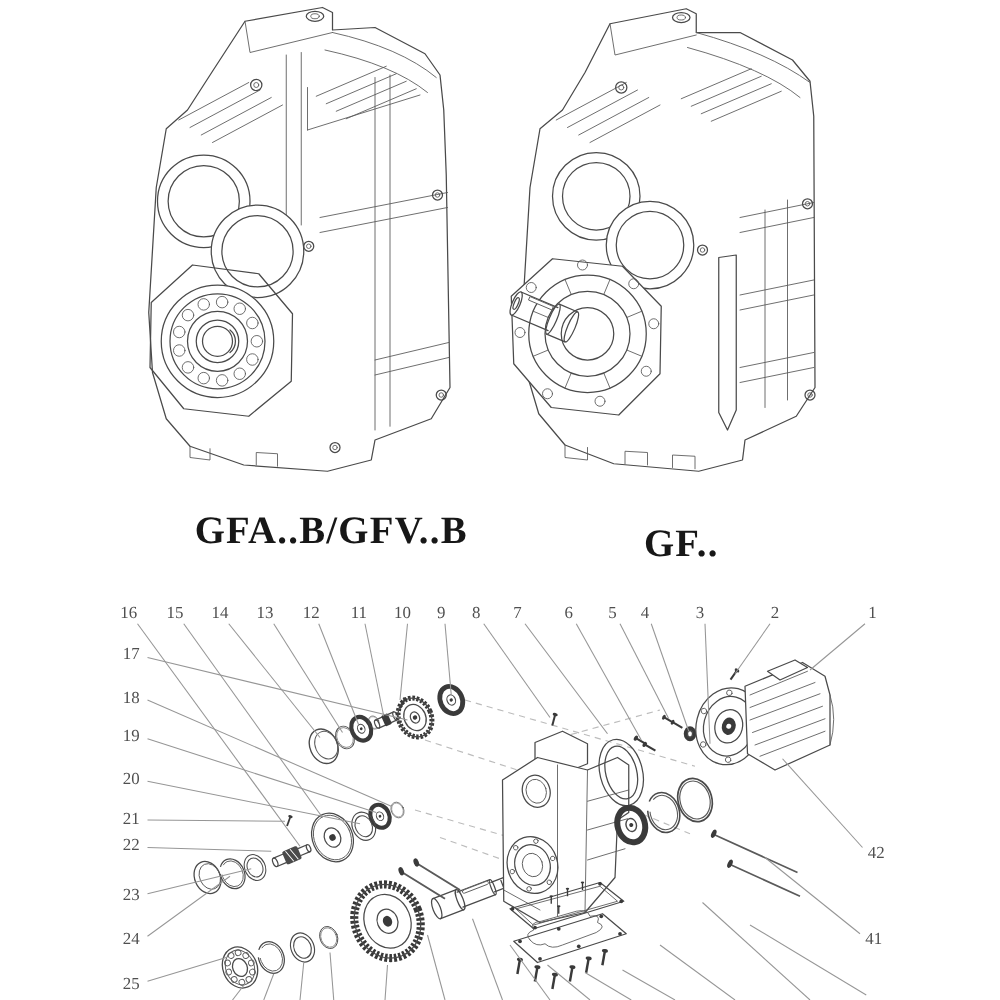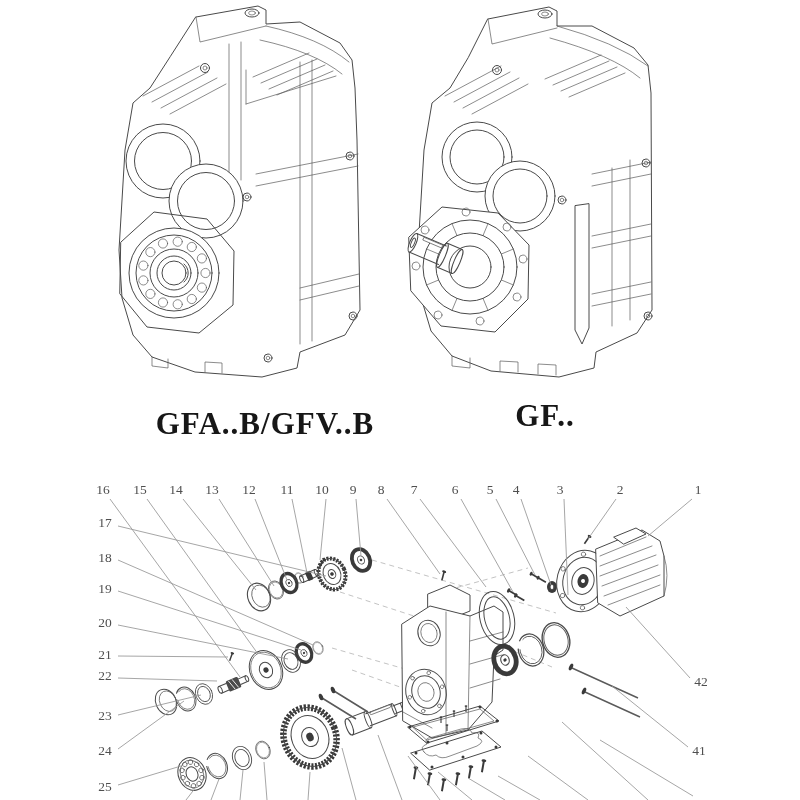--- a/index.html
+++ b/index.html
@@ -433,14 +433,14 @@
           <line x1="468" y1="778" x2="505" y2="800" class="leader"></line>
           <line x1="498" y1="776" x2="540" y2="800" class="leader"></line>
           <line x1="528" y1="756" x2="588" y2="800" class="leader"></line>
           <line x1="562" y1="722" x2="648" y2="800" class="leader"></line>
           <line x1="600" y1="740" x2="693" y2="796" class="leader"></line>
         </g>
     </g>
   </svg>
 
   <div class="model-label" style="left:265px;top:406px;">GFA..B/GFV..B</div>
-  <div class="model-label" style="left:545px;top:398px;">GF..</div>
+  <div class="model-label" style="left:545px;top:417px;">GF..</div>
 </div>
 
 </body></html>

